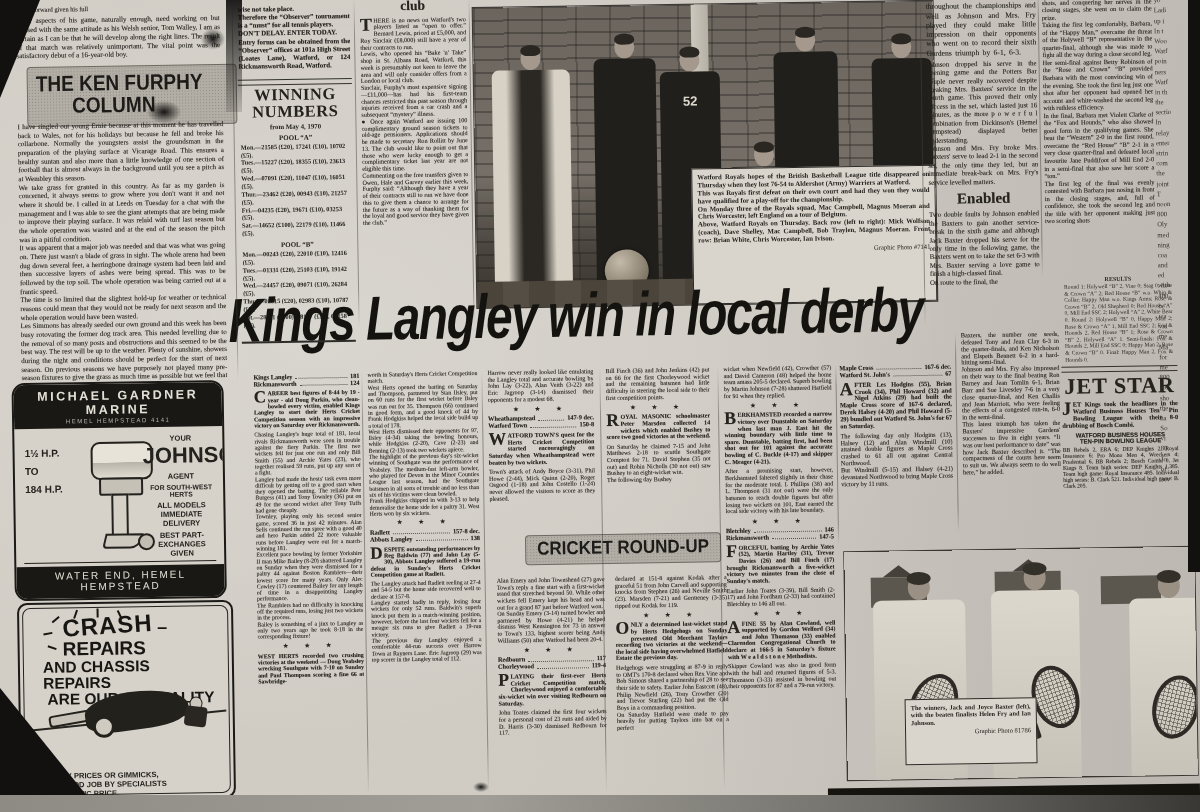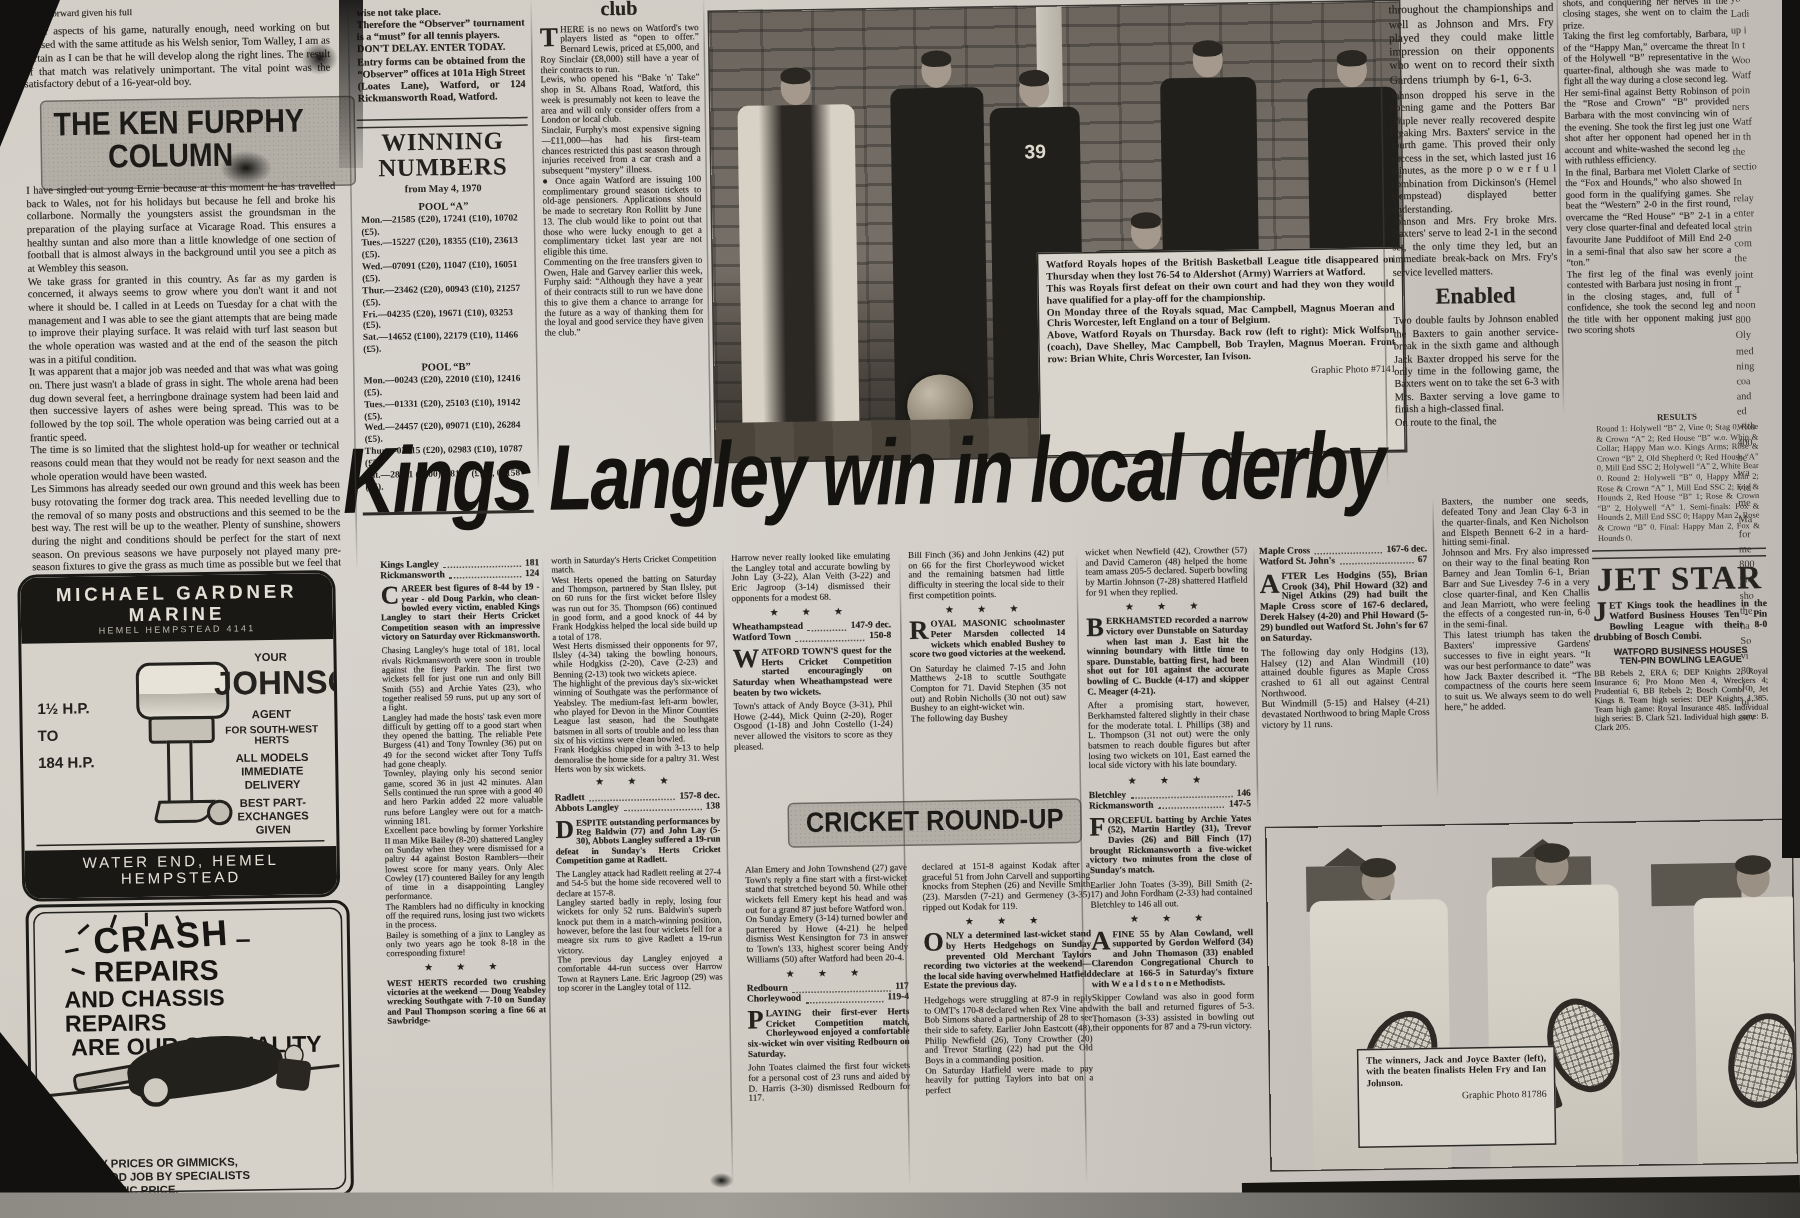--- a/index.html
+++ b/index.html
@@ -186,21 +186,21 @@
           <i class="hd"></i>
           <b class="bd"></b>
         </div>
     <div class="bp" style="left:120px;top:30px;width:62px;height:250px">
           <i class="hd"></i>
           <b class="bd"></b>
         </div>
     <div class="bp" style="left:186px;top:44px;width:60px;height:236px">
           <i class="hd"></i>
           <b class="bd">
-            <span class="jersey">39</span>
+            <span class="jersey">52</span>
           </b>
         </div>
     <div class="bp" style="left:300px;top:26px;width:64px;height:160px">
           <i class="hd"></i>
           <b class="bd"></b>
         </div>
     <div class="bp" style="left:398px;top:34px;width:60px;height:150px">
           <i class="hd"></i>
           <b class="bd"></b>
         </div>
@@ -488,21 +488,21 @@
       <div class="p" style="margin:0">The winners, Jack and Joyce Baxter (left), with the beaten finalists Helen Fry and Ian Johnson.</div>
       <div class="credit">Graphic Photo 81786</div>
     </div>
   </div>
 
   <div id="marinead">
     <div class="adbar">
       <div id="marinehead">MICHAEL GARDNER MARINE</div>
       <div id="marinesub">HEMEL HEMPSTEAD 4141</div>
     </div>
-    <div class="abs" style="left:10px;top:76px;width:52px">
+    <div class="abs" style="left:10px;top:56px;width:52px">
       <div class="hp">1½ H.P.</div>
       <div class="hp">TO</div>
       <div class="hp">184 H.P.</div>
     </div>
     <div class="motor">
       <div class="mcowl"></div>
       <div class="mmid"></div>
       <div class="mshaft"></div>
       <div class="mskeg"></div>
       <div class="mprop"></div>

